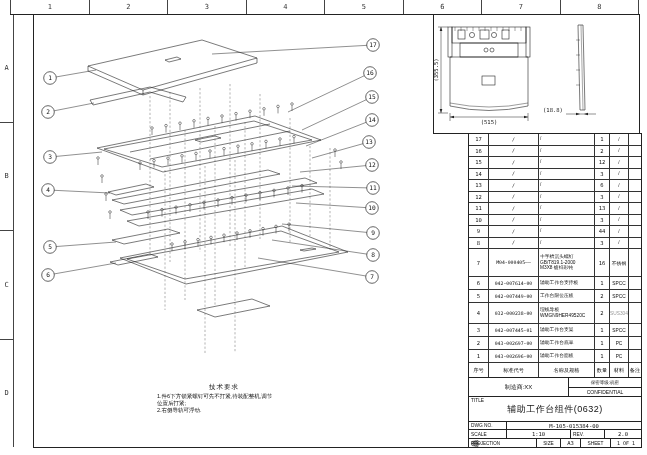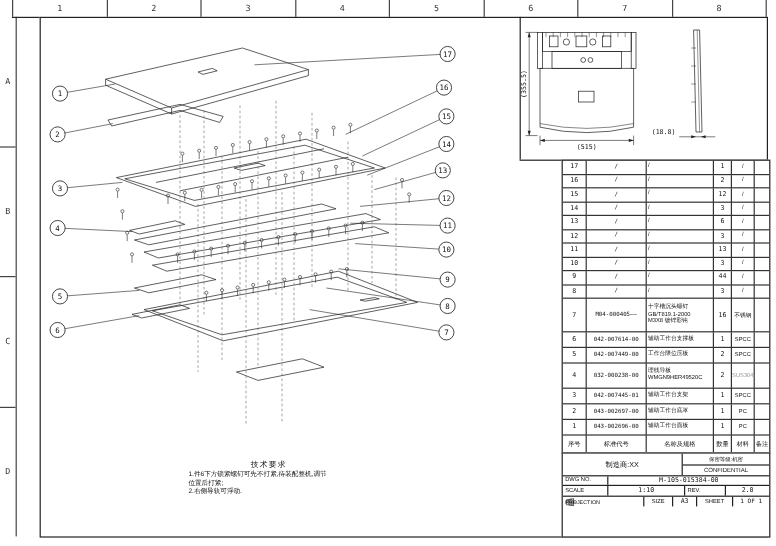--- a/index.html
+++ b/index.html
@@ -544,20 +544,24 @@
     </div>
 
   <div id="title-block">
     <div class="tb-row r1">
       <div class="tb-cell mfr">制造商:XX</div>
       <div class="rcol">
         <div class="secrecy">保密等级:机密</div>
         <div class="confid">CONFIDENTIAL</div>
       </div>
     </div>
+    <div class="tb-row r2">
+      <span class="tb-title-label">TITLE</span>
+      <div class="tb-title">辅助工作台组件(0632)</div>
+    </div>
     <div class="tb-row r3">
       <div class="tb-cell lab">DWG NO.</div>
       <div class="tb-cell val">M-105-015384-00</div>
     </div>
     <div class="tb-row r4">
       <div class="tb-cell c1">SCALE</div>
       <div class="tb-cell c2">1:10</div>
       <div class="tb-cell c3">REV.</div>
       <div class="tb-cell c4">2.0</div>
     </div>

